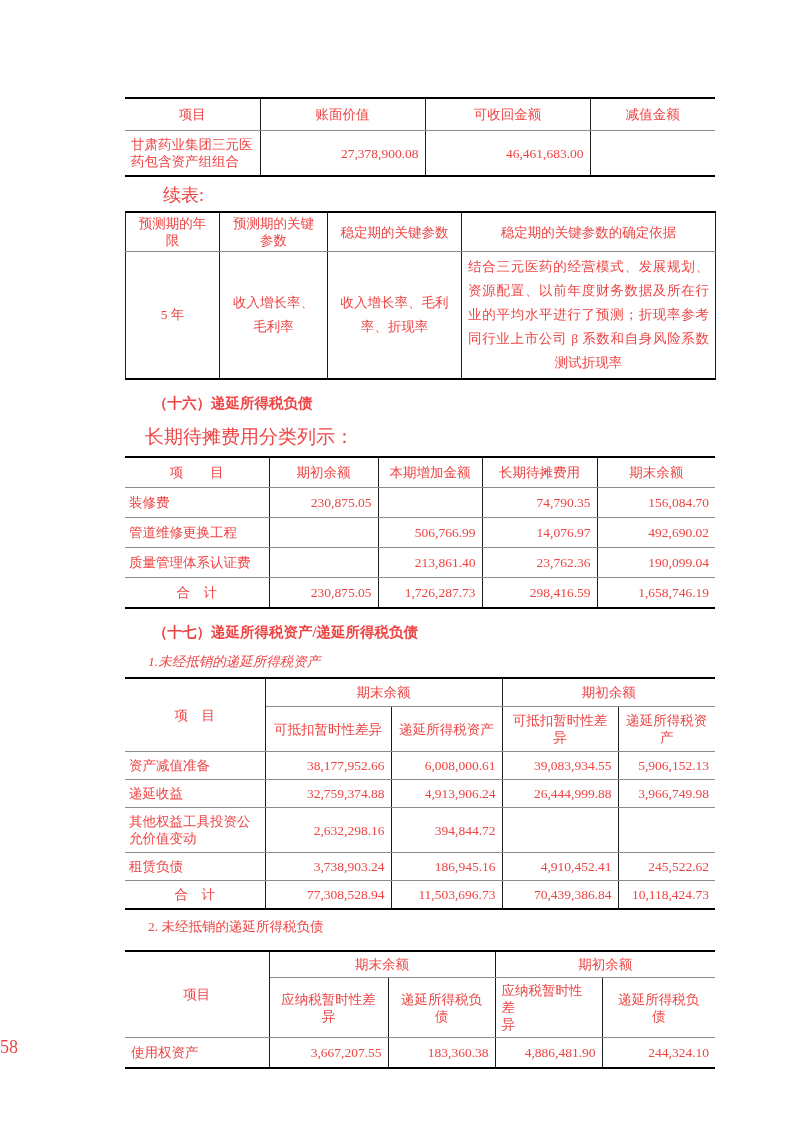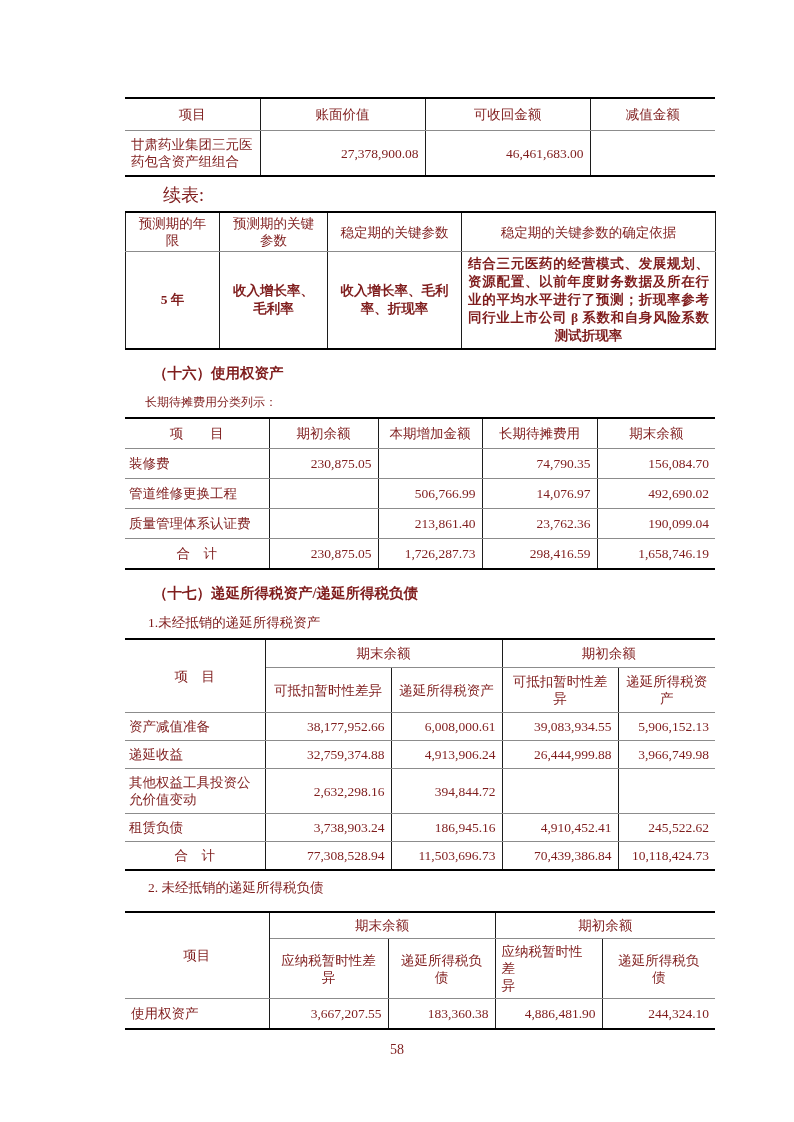--- a/index.html
+++ b/index.html
@@ -1,18 +1,18 @@
 <!DOCTYPE html>
 <html><head>
 <meta charset="utf-8">
 <style>
   html,body { margin:0; padding:0; background:#ffffff; }
   .page {
     position:relative; width:794px; height:1122px; background:#ffffff;
-    font-family:"Liberation Serif","DejaVu Serif",serif; color:#7f1d1d;
+    font-family:"Liberation Serif","DejaVu Serif",serif; color:#ef4444;
     overflow:hidden;
   }
   .content { position:absolute; left:125px; top:97px; width:590px; }
 
   table.tbl {
     border-collapse:collapse; table-layout:fixed; width:590px;
     border-top:2.5px solid #000; border-bottom:2.5px solid #000;
     margin:0;
   }
   table.tbl.open { border-left:hidden; border-right:hidden; }
@@ -24,38 +24,38 @@
   }
   .ctr { text-align:center; }
   .num { text-align:right; }
   .lbl { text-align:left; padding-left:4px; }
   .hl  { text-align:left; }
   .just { text-align:justify; text-align-last:center; line-height:18px; padding:4px 8px; }
 
   .t1 th { padding:7px 4px; }
   .t1 td { padding:5px 6px; }
   .t2 th { padding:2px 5px; }
-  .t2 td { line-height:18px; padding:3px 6px;font-weight:bold; }
+  .t2 td { line-height:24px; padding:3px 6px; }
   .t3 th, .t3 td { padding:6px 4px; }
   .t3 .num { padding-right:6px; }
   .t4 th { padding:5px 4px; }
   .t4 td { padding:5px 4px;margin-left:33px; }
   .t4 .num { padding-right:6px; }
   .t5 th { padding:4px 6px; }
   .t5 td { padding:6px 6px; }
 
   .cont-label { font-size:18px; margin:6px 0 4px 0; padding-left:38px; }
   .h-bold { font-weight:bold; font-size:14.5px; margin:14px 0 0 0; padding-left:28px; }
-  .intro { font-size:12px; margin:11px 0 6px 0; padding-left:20px; }
+  .intro { font-size:19px; margin:11px 0 6px 0; padding-left:20px; }
   .sub-label { font-size:13.5px; padding-left:23px; }
-  .sub-label.first { margin:11px 0 6px 0; }
+  .sub-label.first { margin:11px 0 6px 0;font-style:italic; }
   .sub-label.second { margin:8px 0 14px 0; }
   .pageno {
     position:absolute; left:0; right:0; bottom:64px;
-    text-align:center; font-size:14px;
+    font-size:18px;
   }
 </style>
 </head>
 <body>
 
 <div class="page">
   <div class="content">
 
     <table class="tbl open t1">
       <colgroup>
@@ -102,21 +102,21 @@
           <td class="ctr">5 年</td>
           <td class="ctr">收入增长率、
 毛利率</td>
           <td class="ctr">收入增长率、毛利
 率、折现率</td>
           <td class="just">结合三元医药的经营模式、发展规划、资源配置、以前年度财务数据及所在行业的平均水平进行了预测；折现率参考同行业上市公司 β 系数和自身风险系数测试折现率</td>
         </tr>
       </tbody>
     </table>
 
-    <p class="h-bold">（十六）使用权资产</p>
+    <p class="h-bold">（十六）递延所得税负债</p>
     <p class="intro">长期待摊费用分类列示：</p>
 
     <table class="tbl open t3">
       <colgroup>
           <col style="width:144px">
           <col style="width:109px">
           <col style="width:104px">
           <col style="width:115px">
           <col style="width:118px">
         </colgroup>

